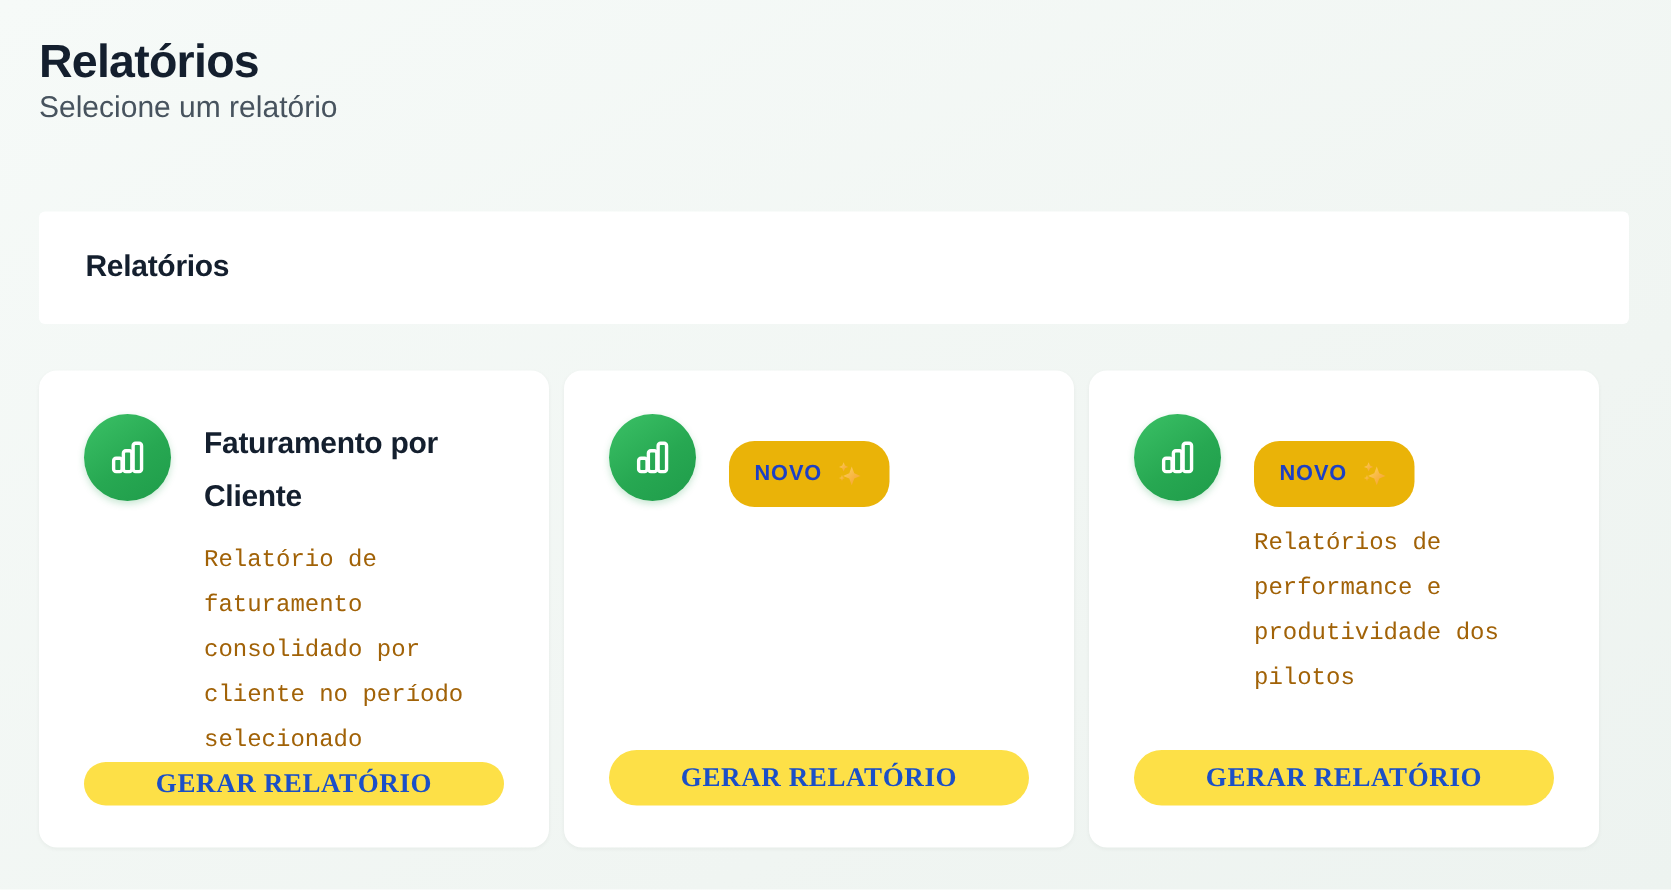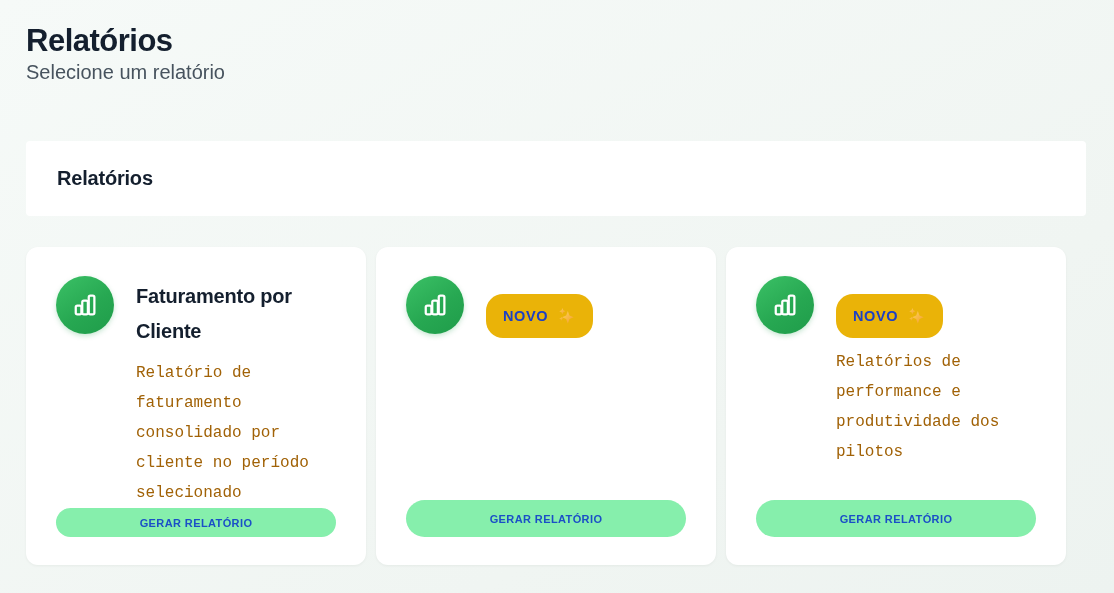--- a/index.html
+++ b/index.html
@@ -111,24 +111,24 @@
     color: #a16207;
     font-family: Liberation Mono, monospace;
   }
   .generate-btn {
     margin-top: auto;
     width: 280px;
     height: 37px;
     align-self: center;
     border: none;
     border-radius: 19px;
-    background: #86efac;
+    background: #fde047;
     color: #1b4fc7;
-    font-family: Liberation Sans, sans-serif;
-    font-size: 11px;
+    font-family: Liberation Serif, serif;
+    font-size: 18px;
     font-weight: 600;
     letter-spacing: 0.4px;
     cursor: pointer;
     display: flex;
     align-items: center;
     justify-content: center;
   }
 </style>
 </head>
 <body>

